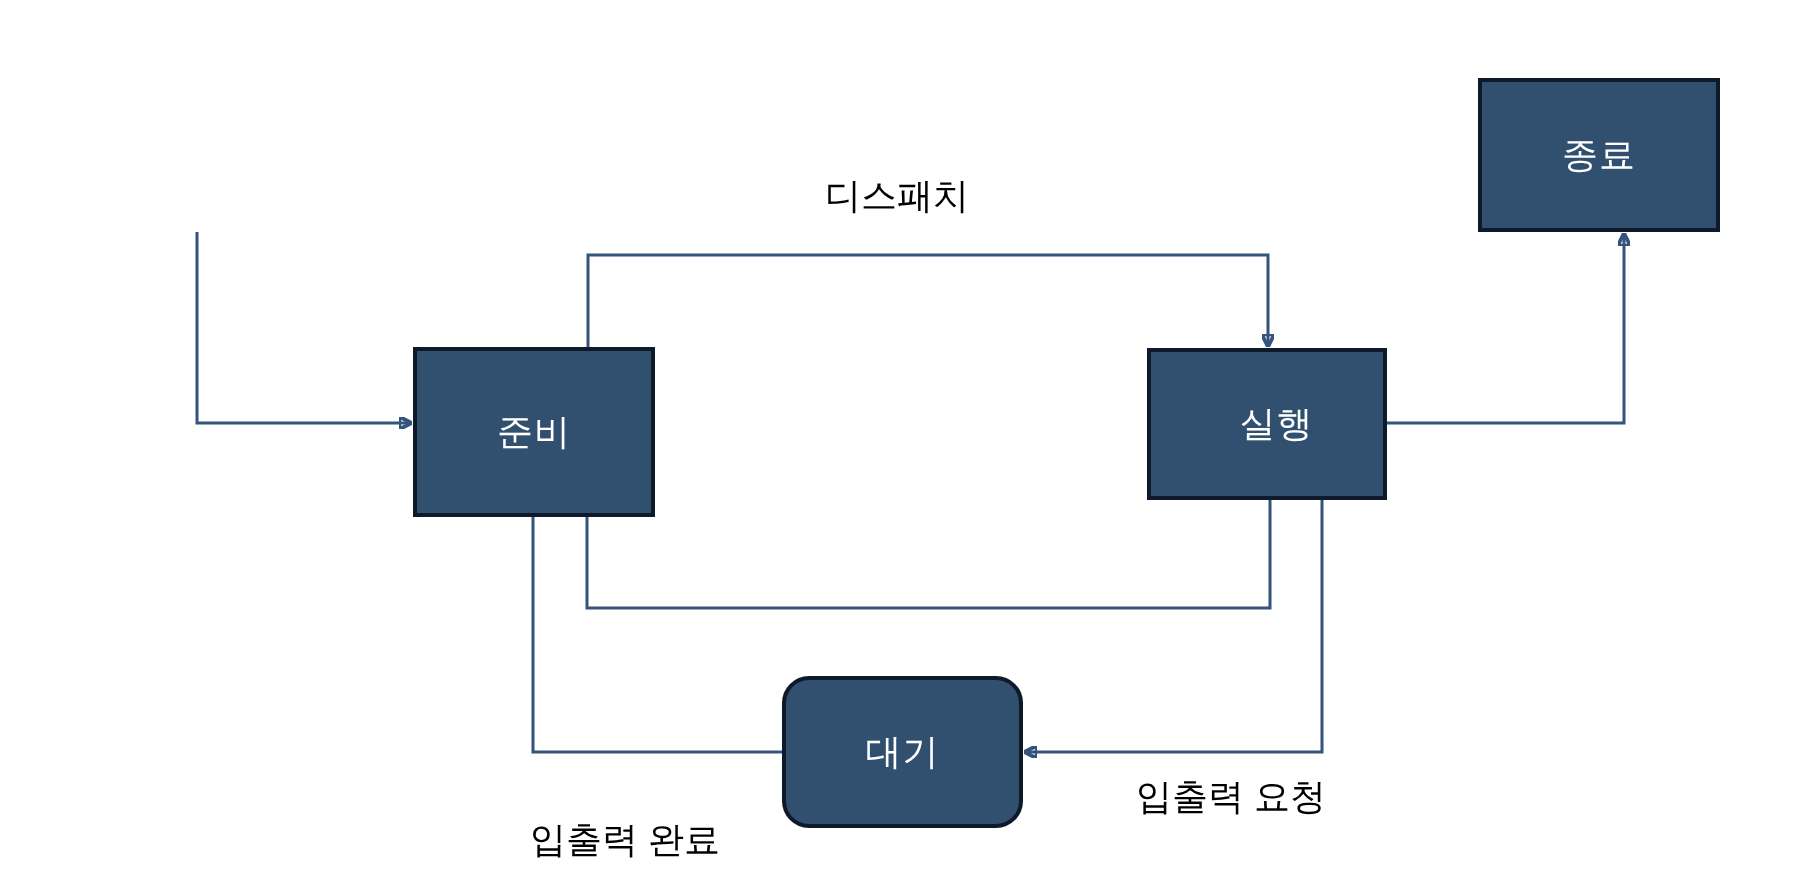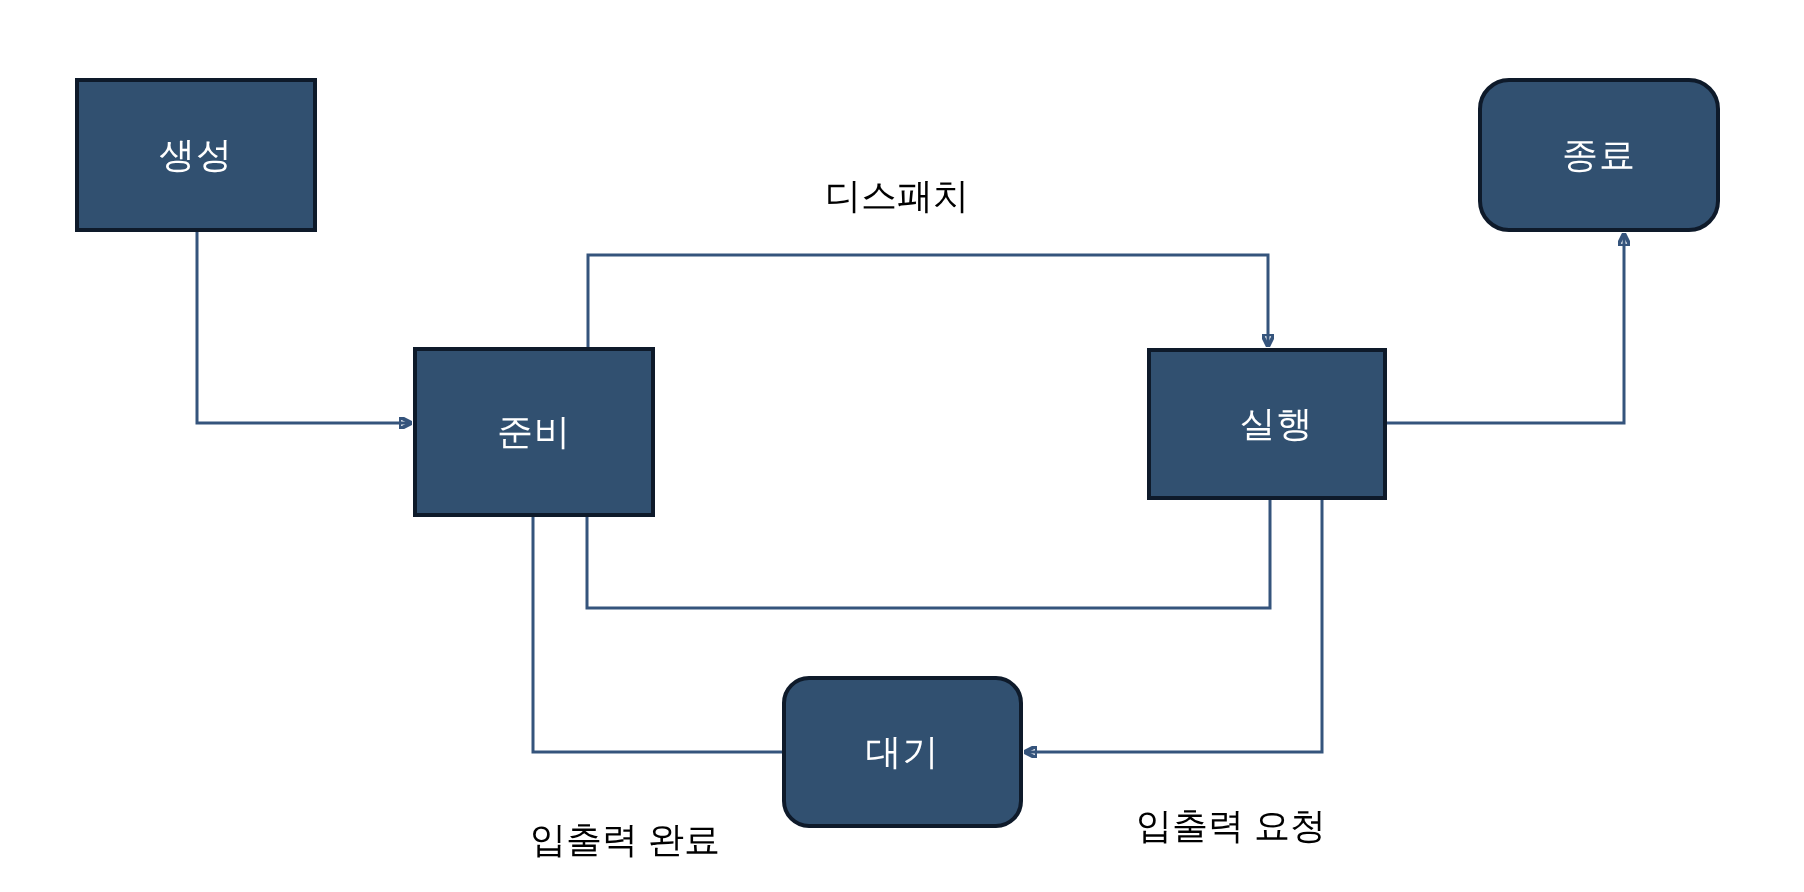--- a/index.html
+++ b/index.html
@@ -39,57 +39,54 @@
   }
   .node span {
     color: var(--node-text, #ffffff);
     font-size: 36px;
     letter-spacing: 1px;
     line-height: 1;
   }
   .node-created    { left: 75px;   top: 78px;  width: 242px; height: 154px; }
   .node-ready      { left: 413px;  top: 347px; width: 242px; height: 170px; align-items: center; }
   .node-running    { left: 1147px; top: 348px; width: 240px; height: 152px; padding-left: 19px; }
-  .node-terminated { left: 1478px; top: 78px;  width: 242px; height: 154px; border-radius: 31px; }
+  .node-terminated { left: 1478px; top: 78px;  width: 242px; height: 154px; }
   .node-waiting    { left: 782px;  top: 676px; width: 241px; height: 152px; border-radius: 27px; }
   .edge-label {
     position: absolute;
     transform: translate(-50%, -50%);
     color: var(--edge-label-text, #000000);
     font-size: 36px;
     white-space: nowrap;
     line-height: 1;
   }
   .label-dispatch    { left: 897px;  top: 196px; text-align: center; }
   .label-timer       { left: 901px;  top: 557px; }
   .label-io-complete { left: 625px;  top: 840px; }
-  .label-io-request  { left: 1231px; top: 797px; margin-top: 29px; }
+  .label-io-request  { left: 1231px; top: 797px; }
 </style>
 </head>
 <body>
 
 <div class="canvas" style="--bg: #ffffff; --node-fill: #315070; --node-border: #0e1a2a; --node-text: #ffffff; --connector: #35547c; --edge-label-text: #000000;">
 
   <svg class="connectors" viewBox="0 0 1804 892" xmlns="http://www.w3.org/2000/svg">
     <defs>
       <marker id="arrow" viewBox="0 0 10 10" refX="8.5" refY="5" markerWidth="4.2" markerHeight="4.2" markerUnits="strokeWidth" orient="auto">
         <path d="M0,0 L10,5 L0,10 Z" fill="#35547c" stroke="none"></path>
       </marker>
     </defs>
     <path d="M197,232 L197,423 L410,423" marker-end="url(#arrow)" stroke="#35547c"></path>
     <path d="M588,347 L588,255 L1268,255 L1268,345" marker-end="url(#arrow)" stroke="#35547c"></path>
     <path d="M1387,423 L1624,423 L1624,235" marker-end="url(#arrow)" stroke="#35547c"></path>
     <path d="M1270,500 L1270,608 L587,608 L587,503" marker-end="url(#arrow)" stroke="#35547c"></path>
     <path d="M1322,500 L1322,752 L1026,752" marker-end="url(#arrow)" stroke="#35547c"></path>
     <path d="M782,752 L533,752 L533,503" marker-end="url(#arrow)" stroke="#35547c"></path>
   </svg>
 
-  <div class="node node-created">
-    <span>생성</span>
-  </div>
   <div class="node node-ready">
     <span>준비</span>
   </div>
   <div class="node node-running">
     <span>실행</span>
   </div>
   <div class="node node-terminated">
     <span>종료</span>
   </div>
   <div class="node node-waiting">

